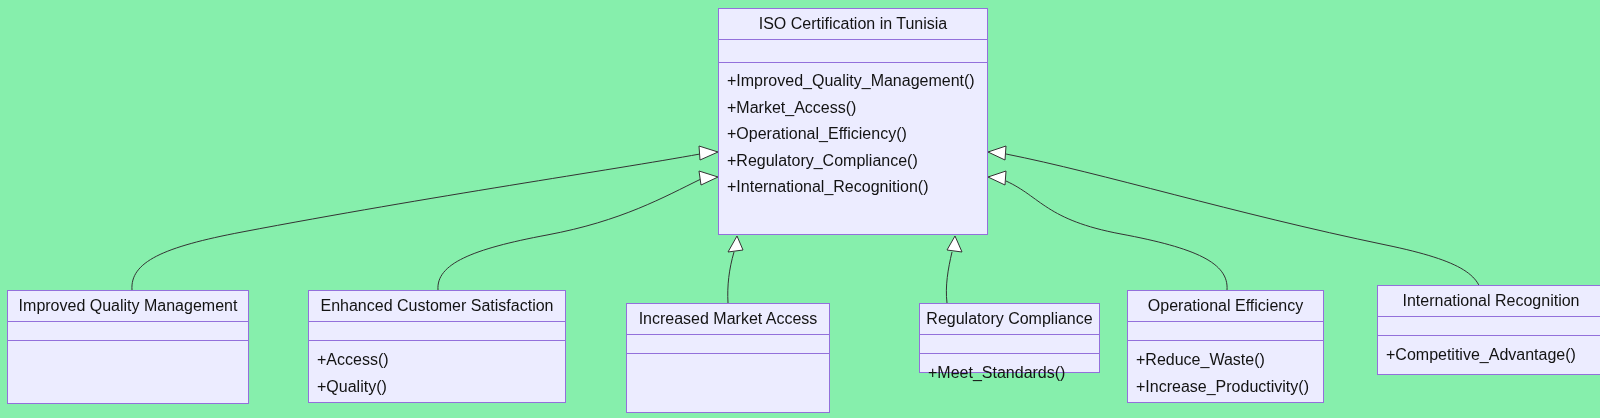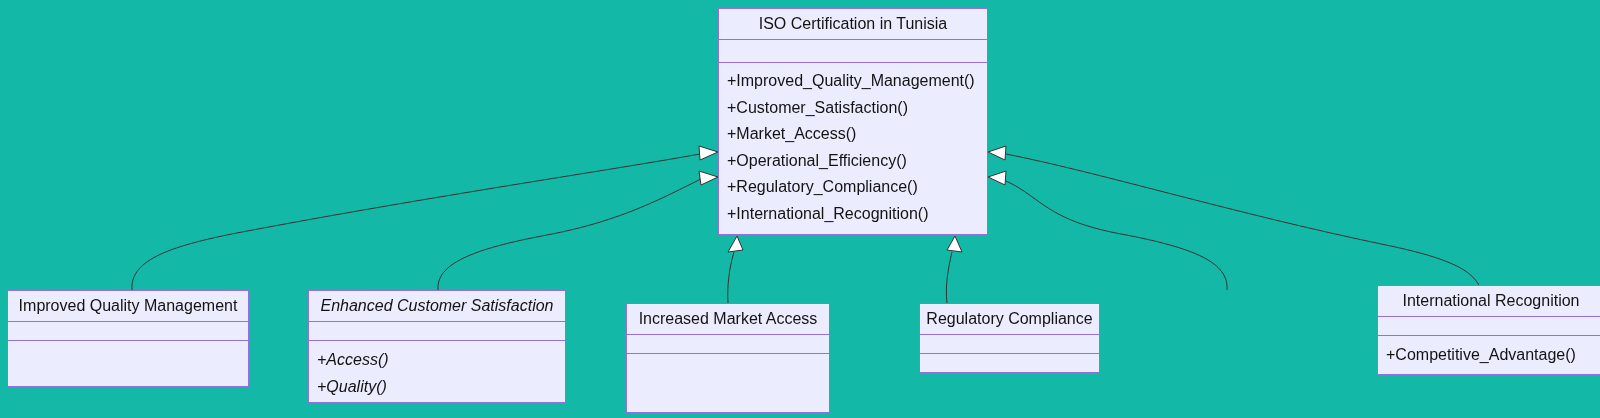--- a/index.html
+++ b/index.html
@@ -1,16 +1,16 @@
 <!DOCTYPE html>
 <html><head>
 <meta charset="utf-8">
 <style>
   html,body{margin:0;padding:0;background:#ffffff;}
-  #diagram{position:relative;width:1600px;height:418px;background:#14b8a6;overflow:hidden;
+  #diagram{position:relative;width:1600px;height:418px;background:#86efac;overflow:hidden;
            font-family:"Liberation Sans",sans-serif;}
   #edges{position:absolute;left:0;top:0;z-index:0;}
   .class-box{position:absolute;background:#ECECFF;border:1px solid #9370DB;box-sizing:border-box;
              color:#131313;z-index:1;}
   .class-title{display:flex;align-items:center;justify-content:center;height:30px;
                border-bottom:1px solid #9370DB;font-size:16px;white-space:nowrap;}
   .class-attrs{height:18px;border-bottom:1px solid #9370DB;}
   .main-box .class-attrs{height:22px;}
   .class-methods{padding:5px 8px 0 8px;font-size:16px;}
   .method{line-height:27px;white-space:nowrap;}
@@ -38,52 +38,62 @@
       <polygon points="988,177 1006,171 1005,185"></polygon>
       <polygon points="988,152 1006,146 1005,160"></polygon>
     </g>
   </svg>
 
   <div class="class-box main-box" style="left:718px;top:8px;width:270px;height:227px;">
     <div class="class-title">ISO Certification in Tunisia</div>
     <div class="class-attrs"></div>
     <div class="class-methods">
       <div class="method">+Improved_Quality_Management()</div>
-      <div class="method">+Customer_Satisfaction()</div>
       <div class="method">+Market_Access()</div>
       <div class="method">+Operational_Efficiency()</div>
       <div class="method">+Regulatory_Compliance()</div>
       <div class="method">+International_Recognition()</div>
     </div>
   </div>
 
-  <div class="class-box" style="left:7px;top:290px;width:242px;height:97px;">
+  <div class="class-box" style="left:7px;top:290px;width:242px;height:114px;">
     <div class="class-title">Improved Quality Management</div>
     <div class="class-attrs"></div>
   </div>
 
-  <div class="class-box" style="left:308px;top:290px;width:258px;height:113px;font-style:italic;">
+  <div class="class-box" style="left:308px;top:290px;width:258px;height:113px;">
     <div class="class-title">Enhanced Customer Satisfaction</div>
     <div class="class-attrs"></div>
     <div class="class-methods">
       <div class="method">+Access()</div>
       <div class="method">+Quality()</div>
     </div>
   </div>
 
   <div class="class-box" style="left:626px;top:303px;width:204px;height:110px;">
     <div class="class-title">Increased Market Access</div>
     <div class="class-attrs"></div>
   </div>
 
   <div class="class-box" style="left:919px;top:303px;width:181px;height:70px;">
     <div class="class-title">Regulatory Compliance</div>
     <div class="class-attrs"></div>
+    <div class="class-methods">
+      <div class="method">+Meet_Standards()</div>
+    </div>
   </div>
 
+  <div class="class-box" style="left:1127px;top:290px;width:197px;height:113px;">
+    <div class="class-title">Operational Efficiency</div>
+    <div class="class-attrs"></div>
+    <div class="class-methods">
+      <div class="method">+Reduce_Waste()</div>
+      <div class="method">+Increase_Productivity()</div>
+    </div>
+  </div>
 
   <div class="class-box" style="left:1377px;top:285px;width:228px;height:90px;">
     <div class="class-title">International Recognition</div>
     <div class="class-attrs"></div>
     <div class="class-methods">
       <div class="method">+Competitive_Advantage()</div>
     </div>
   </div>
 
 </div>

